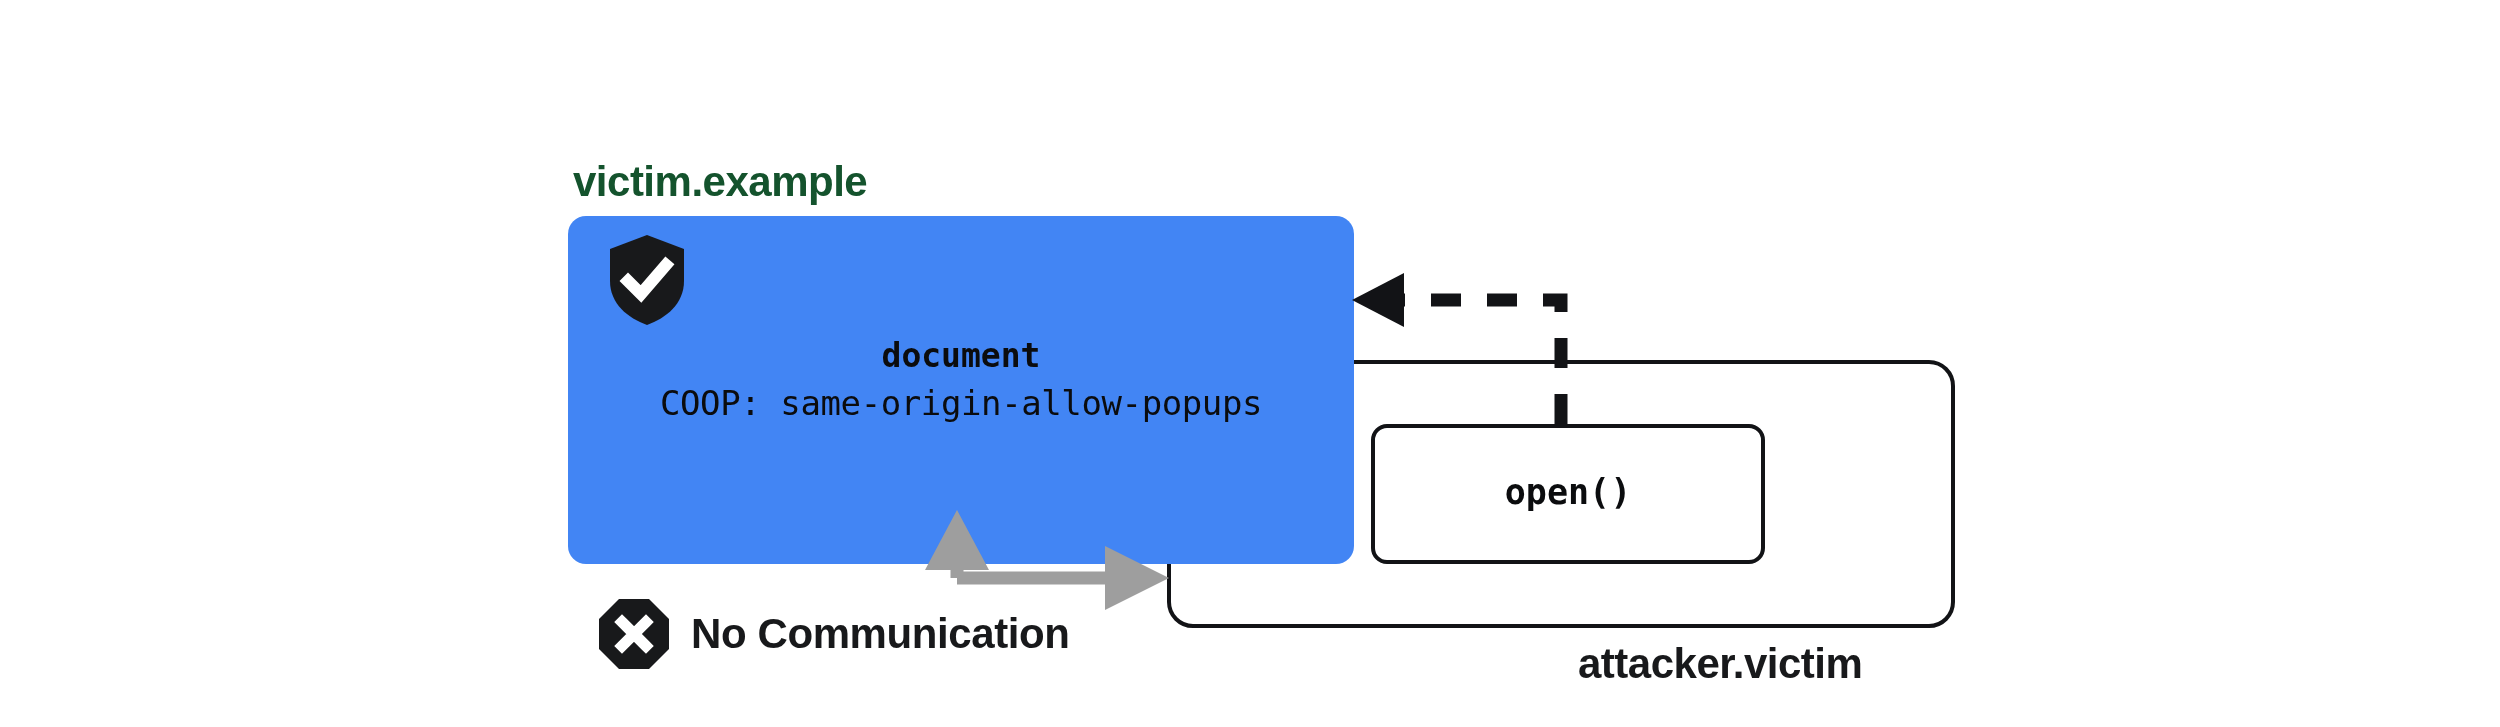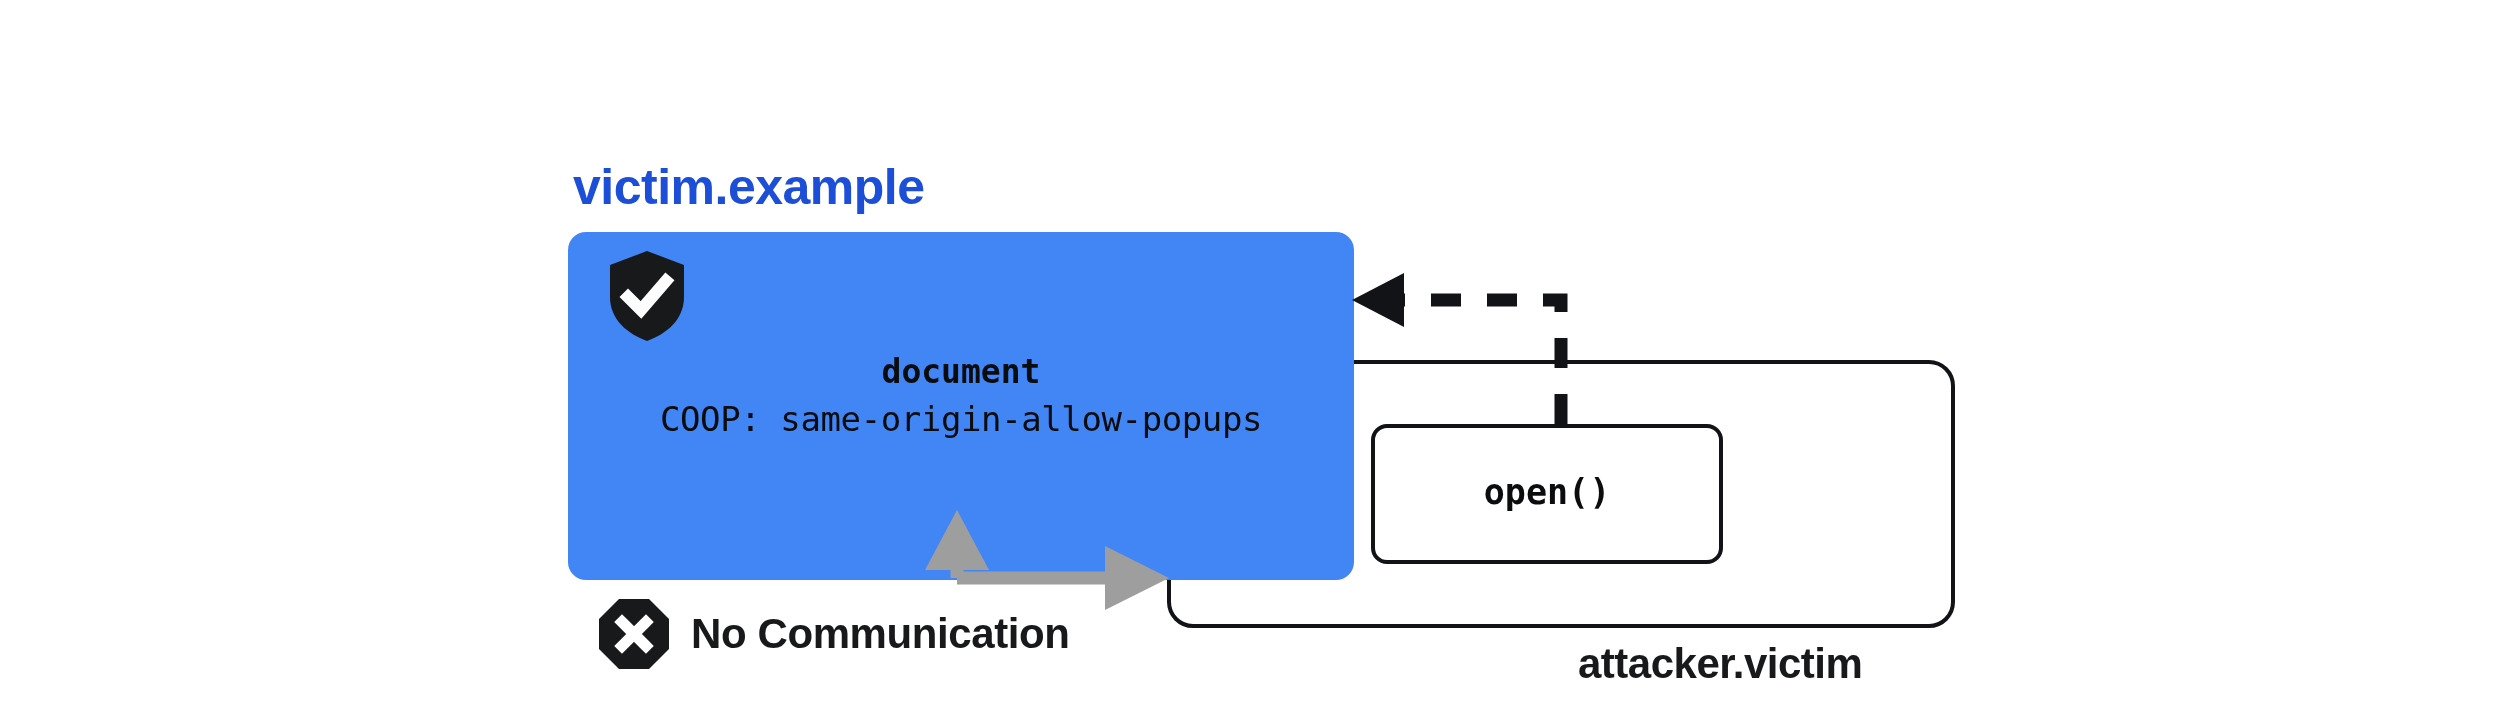--- a/index.html
+++ b/index.html
@@ -17,30 +17,30 @@
     height: 727px;
     background: #ffffff;
     overflow: hidden;
   }
 
   
   #victim-label {
     position: absolute;
     left: 573px;
     top: 158px;
-    font-size: 50px;
+    font-size: 42px;
     font-weight: 700;
     letter-spacing: -0.5px;
-    color: #1d4ed8;
+    color: #14532d;
     white-space: nowrap;
   }
   #victim-box {
     position: absolute;
     left: 568px;
-    top: 232px;
+    top: 216px;
     width: 786px;
     height: 348px;
     background: var(--accent, #4285f4);
     border-radius: 18px;
   }
   #shield-icon {
     position: absolute;
     left: 40px;
     top: 18px;
     width: 78px;
@@ -95,21 +95,21 @@
     font-weight: 700;
     letter-spacing: -0.5px;
     color: #18191b;
     white-space: nowrap;
   }
 
   #open-box {
     position: absolute;
     left: 1371px;
     top: 424px;
-    width: 352px;
+    width: 394px;
     height: 140px;
     border: 4px solid #121316;
     border-radius: 16px;
     box-sizing: border-box;
     background: #ffffff;
     z-index: 6;
   }
   #open-box-label {
     position: absolute;
     left: 0; right: 0; top: 44px;

